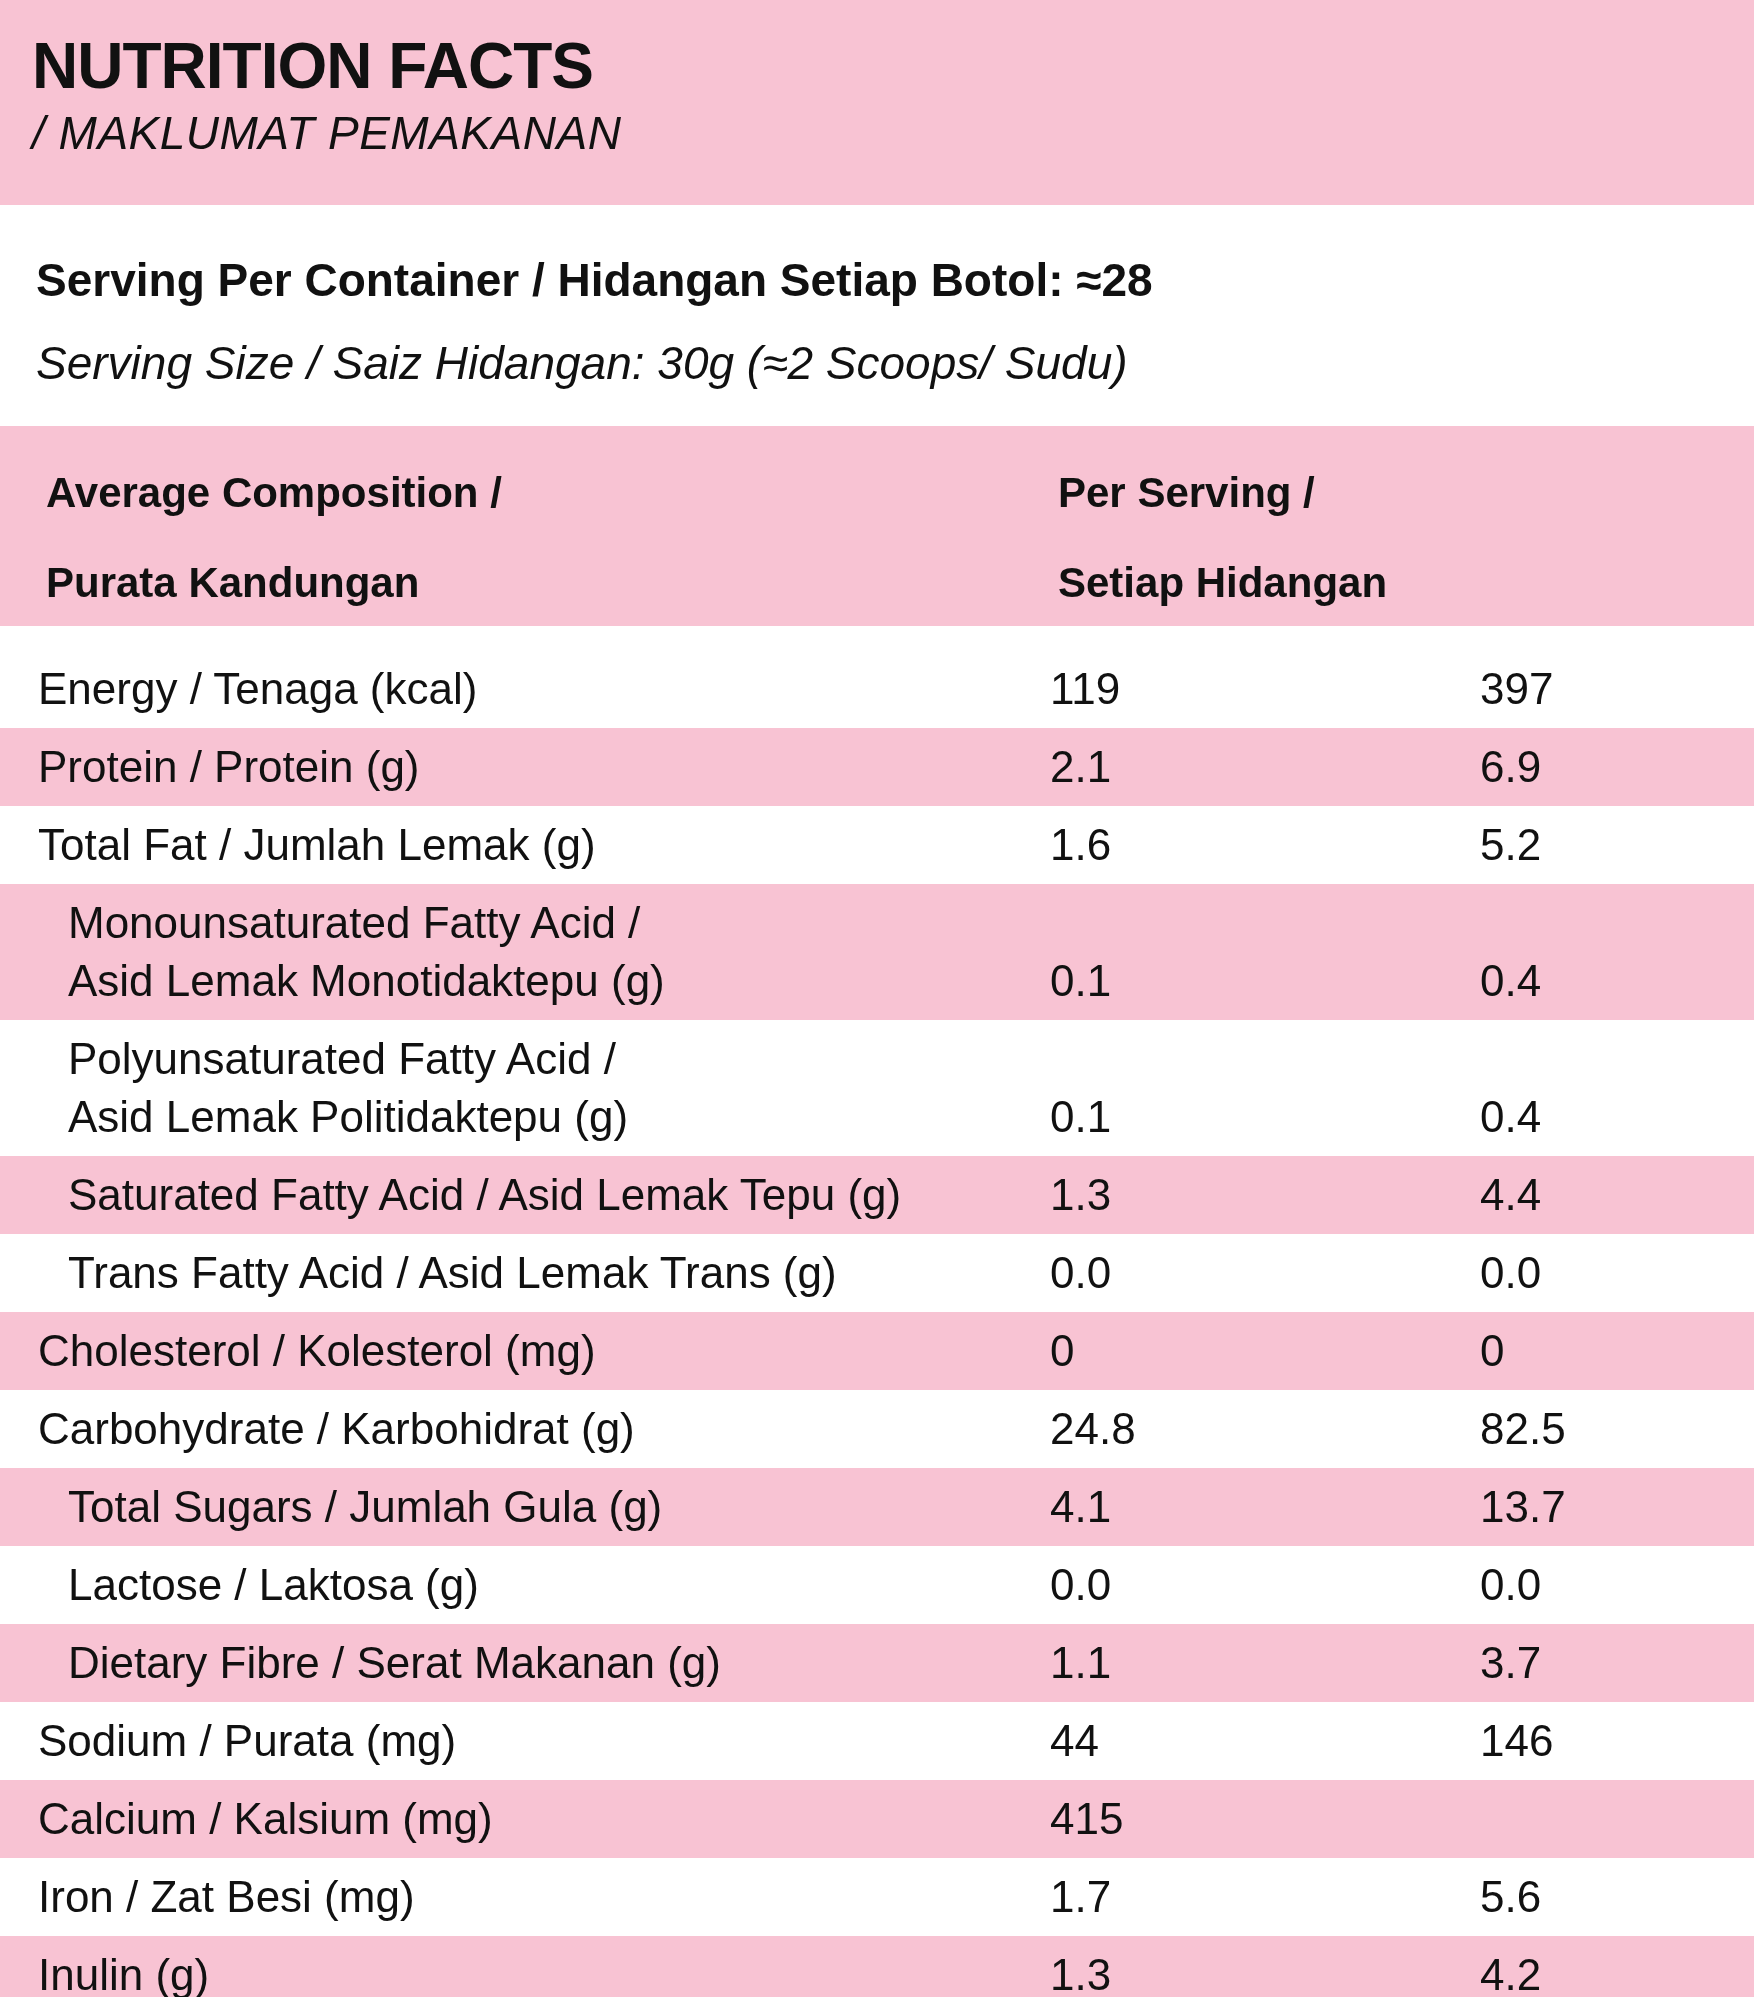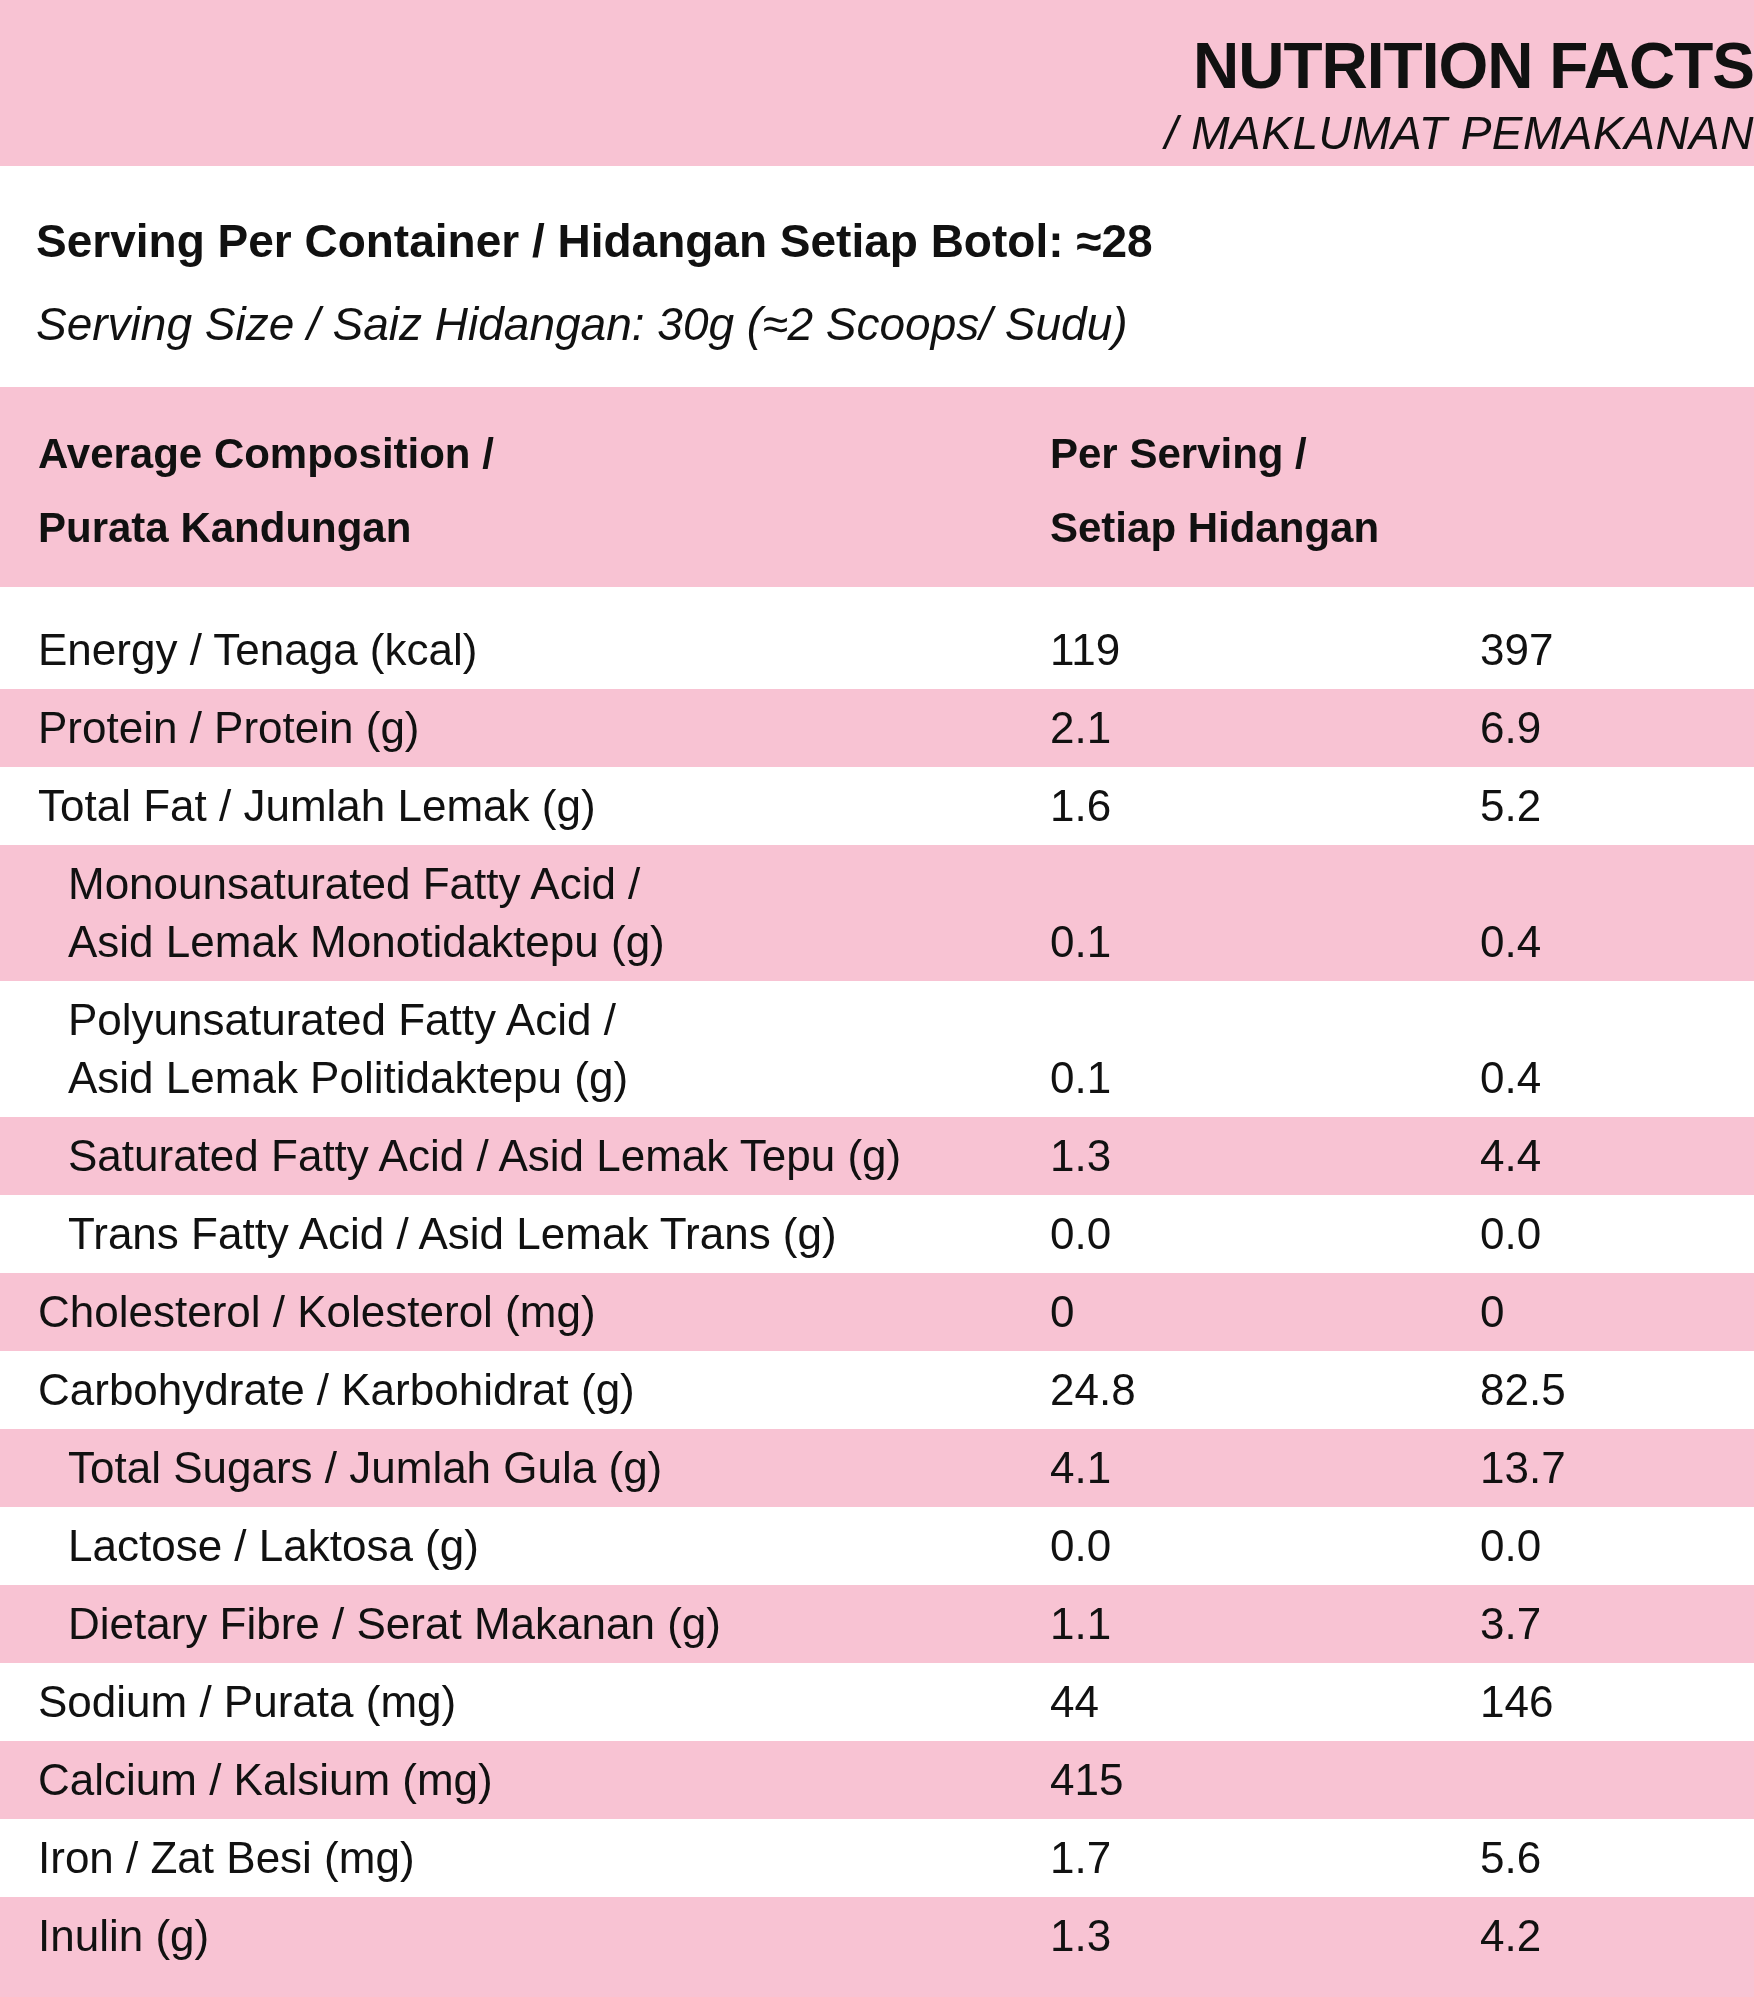--- a/index.html
+++ b/index.html
@@ -14,25 +14,24 @@
   .page {
     width: 1754px;
     height: 1997px;
     display: flex;
     flex-direction: column;
     overflow: hidden;
   }
 
   
   .title-block {
-    height: 166px;
+    height: 205px;
     box-sizing: border-box;
     background: #f8c3d3;
-    padding: 34px 0 0 46px;
-    text-align: right;
+    padding: 34px 0 0 32px;
   }
   .page-title {
     font-size: 64px;
     font-weight: 700;
     letter-spacing: -1px;
     line-height: 1.0;
     white-space: nowrap;
   }
   .page-subtitle {
     font-size: 46px;
@@ -78,26 +77,27 @@
 
   
   .table-header {
     height: 200px;
     background: #f8c3d3;
     align-items: start;
   }
   .th {
     display: flex;
     flex-direction: column;
-    gap: 32px;
+    gap: 48px;
     padding-top: 46px;
     font-size: 42px;
     font-weight: 700;
     line-height: 1.0;
     white-space: nowrap;
+    margin-left: 8px;
   }
 
   
   .rows {
     flex: 1;
     display: flex;
     flex-direction: column;
     padding-top: 24px;
     overflow: hidden;
   }

